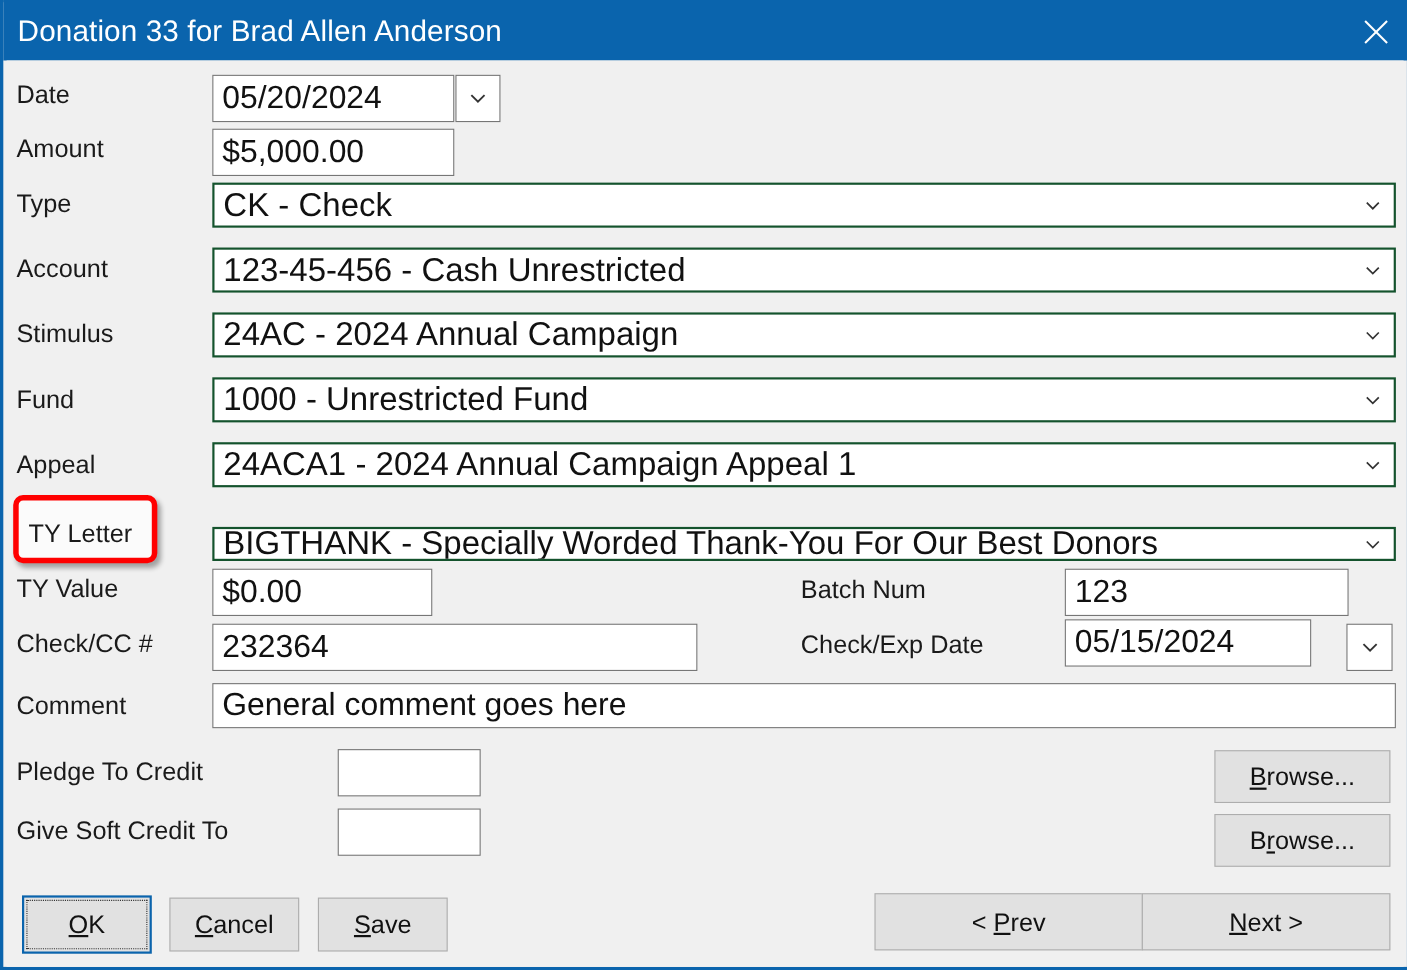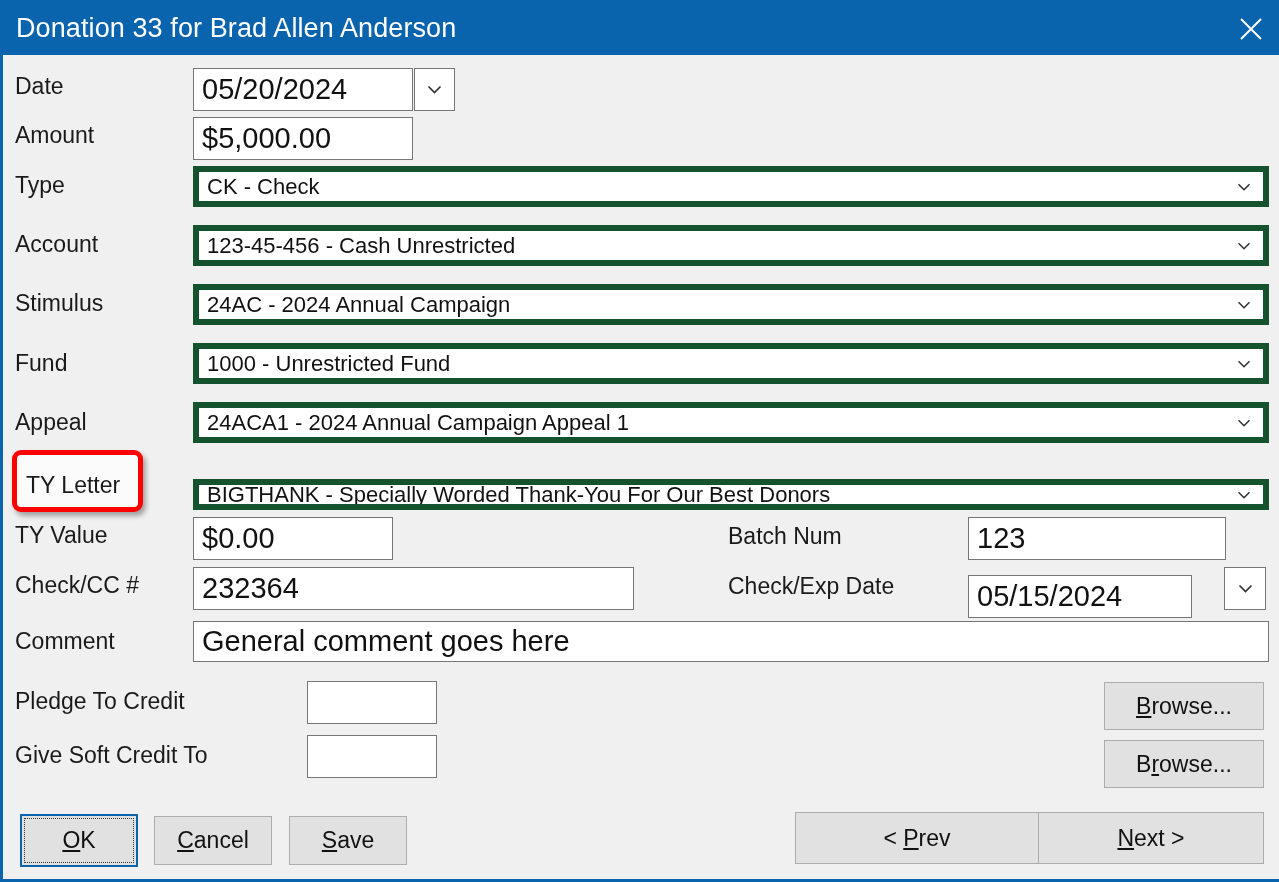--- a/index.html
+++ b/index.html
@@ -89,22 +89,22 @@
     padding-left: 8px;
     white-space: nowrap;
     overflow: hidden;
     cursor: text;
   }
 
   .combo {
     position: absolute;
     box-sizing: border-box;
     background: #ffffff;
-    border: 6px solid #14532d;
-    font-size: 22px;
+    border: 2px solid #14532d;
+    font-size: 30px;
     color: #111111;
     display: flex;
     align-items: center;
     padding-left: 8px;
     white-space: nowrap;
     overflow: hidden;
     cursor: default;
   }
   .combo .chev {
     position: absolute;
@@ -259,21 +259,21 @@
     <div class="lbl" style="left:9px; top:469px;">TY Value</div>
     <div class="fld" style="left:187px; top:462px; width:200px; height:43px;">$0.00</div>
 
     <div class="lbl" style="left:722px; top:470px;">Batch Num</div>
     <div class="fld" style="left:962px; top:462px; width:258px; height:43px;">123</div>
 
     <div class="lbl" style="left:9px; top:519px;">Check/CC #</div>
     <div class="fld" style="left:187px; top:512px; width:441px; height:43px;">232364</div>
 
     <div class="lbl" style="left:722px; top:520px;">Check/Exp Date</div>
-    <div class="fld" style="left:962px; top:520px; width:224px; height:43px;">05/15/2024</div>
+    <div class="fld" style="left:962px; top:508px; width:224px; height:43px;">05/15/2024</div>
     <div class="dropbtn attached" style="left:1218px; top:512px; width:42px; height:43px;">
       <svg class="chev-glyph" viewBox="0 0 17 11" aria-hidden="true">
         <polyline points="2.5,2.5 8.5,8.5 14.5,2.5" fill="none" stroke="#333333" stroke-width="1.7"></polyline>
       </svg>
     </div>
 
     <div class="lbl" style="left:9px; top:575px;">Comment</div>
     <div class="fld" style="left:187px; top:566px; width:1076px; height:41px;text-align:center;">General comment goes here</div>
 
     <div class="lbl" style="left:9px; top:635px;">Pledge To Credit</div>

